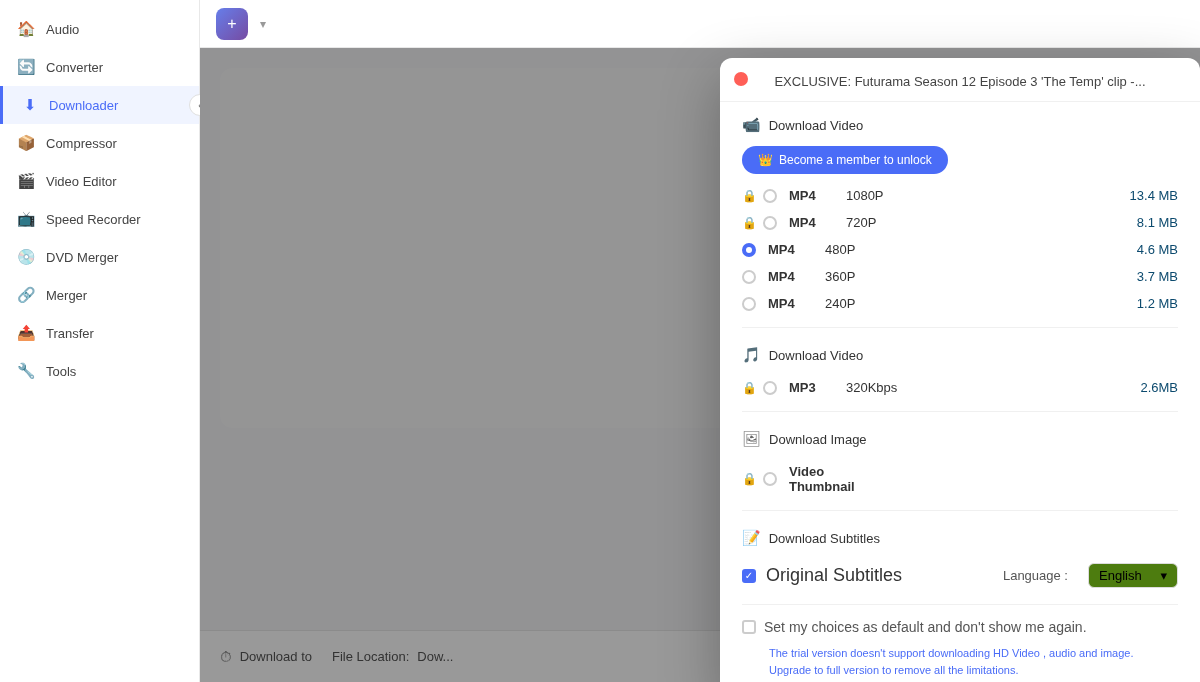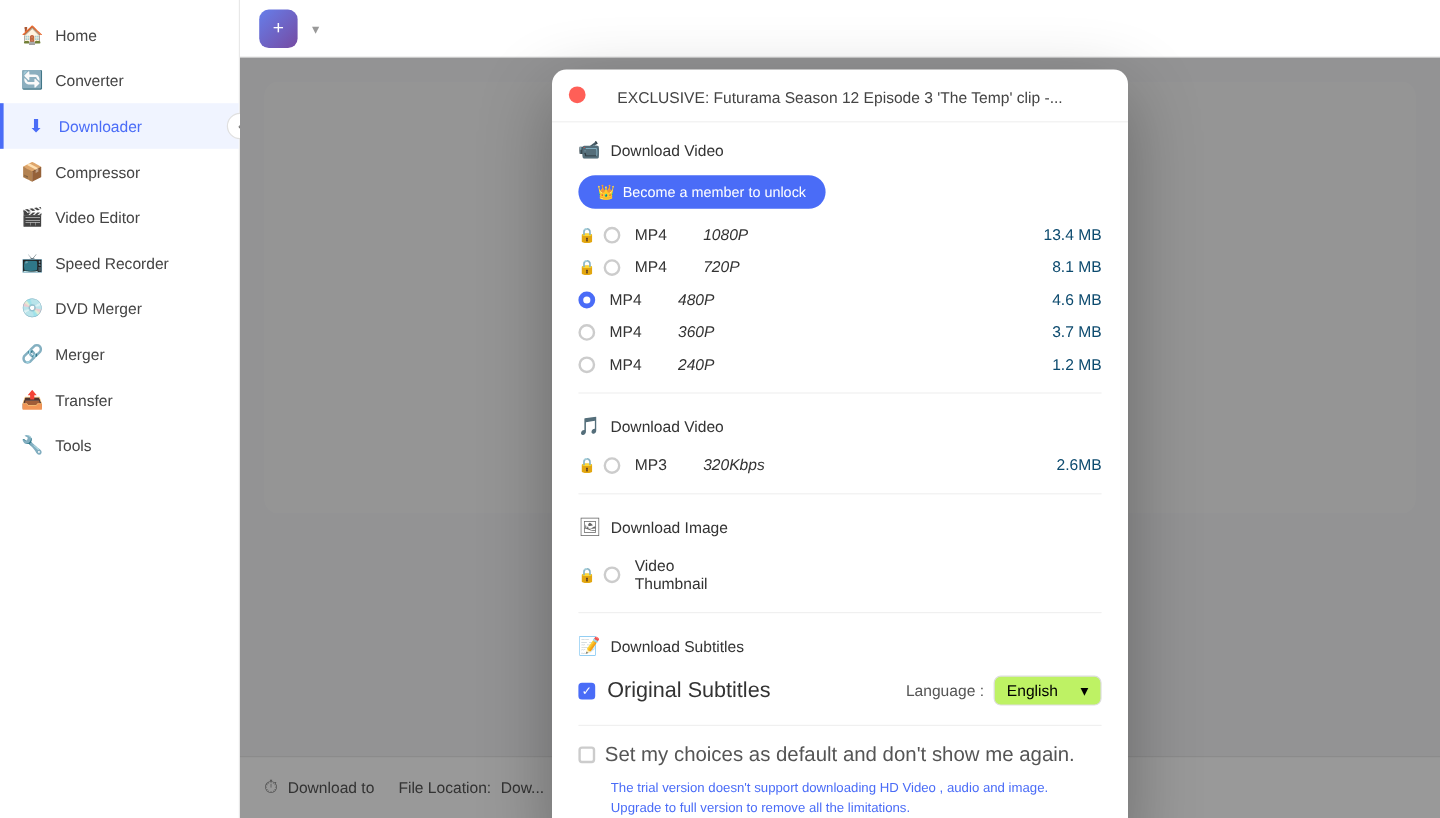--- a/index.html
+++ b/index.html
@@ -162,21 +162,21 @@
       height: 360px;
     }
 
     
     .overlay {
       position: absolute;
       top: 0; left: 0; right: 0; bottom: 0;
       background: rgba(0,0,0,0.4);
       display: flex;
       align-items: flex-start;
-      justify-content: center;
+      justify-content: flex-end;
       padding-top: 10px;
       z-index: 10;
     }
 
     
     .modal {
       background: #fff;
       border-radius: 12px;
       width: 480px;
       max-height: 650px;
@@ -258,22 +258,22 @@
       content: '';
       width: 6px;
       height: 6px;
       background: #fff;
       border-radius: 50%;
       position: absolute;
       top: 50%;
       left: 50%;
       transform: translate(-50%, -50%);
     }
-    .format-label { font-size: 13px; color: #333; width: 45px; }
-    .resolution-label { font-size: 13px; color: #333; width: 55px; font-style: italic; }
+    .format-label { font-size: 13px; color: #333; width: 45px; font-weight: bold; }
+    .resolution-label { font-size: 13px; color: #333; width: 55px; }
     .size-label { font-size: 13px; color: #0c4a6e; margin-left: auto; }
 
     .section-divider { height: 1px; background: #f0f0f0; margin: 4px 22px; }
 
     
     .audio-option-row {
       display: flex;
       align-items: center;
       gap: 12px;
       padding: 4px 0;
@@ -305,54 +305,54 @@
       align-items: center;
       justify-content: center;
       cursor: pointer;
       flex-shrink: 0;
     }
     .checkbox::after { content: '✓'; color: #fff; font-size: 10px; }
     .subtitle-label { font-size: 18px; color: #333; }
     .language-row {
       display: flex;
       align-items: center;
-      gap: 8px;
+      gap: 20px;
       margin-left: auto;
     }
     .language-text { font-size: 13px; color: #555; }
     .language-select {
       display: flex;
       align-items: center;
       gap: 6px;
       border: 1px solid #ddd;
       border-radius: 6px;
       padding: 4px 10px;
       font-size: 13px;
       cursor: pointer;
-      background: #bef264;
+      background: #4d7c0f;
       min-width: 90px;
       justify-content: space-between;
     }
 
     
     .remember-row {
       display: flex;
       align-items: center;
       gap: 8px;
       padding: 10px 22px 4px;
     }
     .checkbox-empty {
       width: 14px;
       height: 14px;
       border: 2px solid #ccc;
       border-radius: 3px;
       cursor: pointer;
       flex-shrink: 0;
     }
-    .remember-label { font-size: 17px; color: #555; }
+    .remember-label { font-size: 14px; color: #555; }
 
     
     .trial-notice {
       padding: 6px 22px;
       font-size: 11px;
       color: #4a6cf7;
       cursor: pointer;
       line-height: 1.5;
       margin-left: 27px;
     }
@@ -373,21 +373,21 @@
     }
     .bottom-bar-item { display: flex; align-items: center; gap: 8px; font-size: 13px; color: #555; }
     .bottom-bar-icon { font-size: 15px; color: #888; }
   </style>
 </head>
 <body>
 
 <div class="sidebar">
   <div class="sidebar-item">
     <span class="icon">🏠</span>
-    <span>Home</span>
+    <span>Audio</span>
   </div>
   <div class="sidebar-item">
     <span class="icon">🔄</span>
     <span>Converter</span>
   </div>
   <div class="sidebar-item active">
     <span class="icon">⬇</span>
     <span>Downloader</span>
     <div class="sidebar-collapse-btn">‹</div>
   </div>

